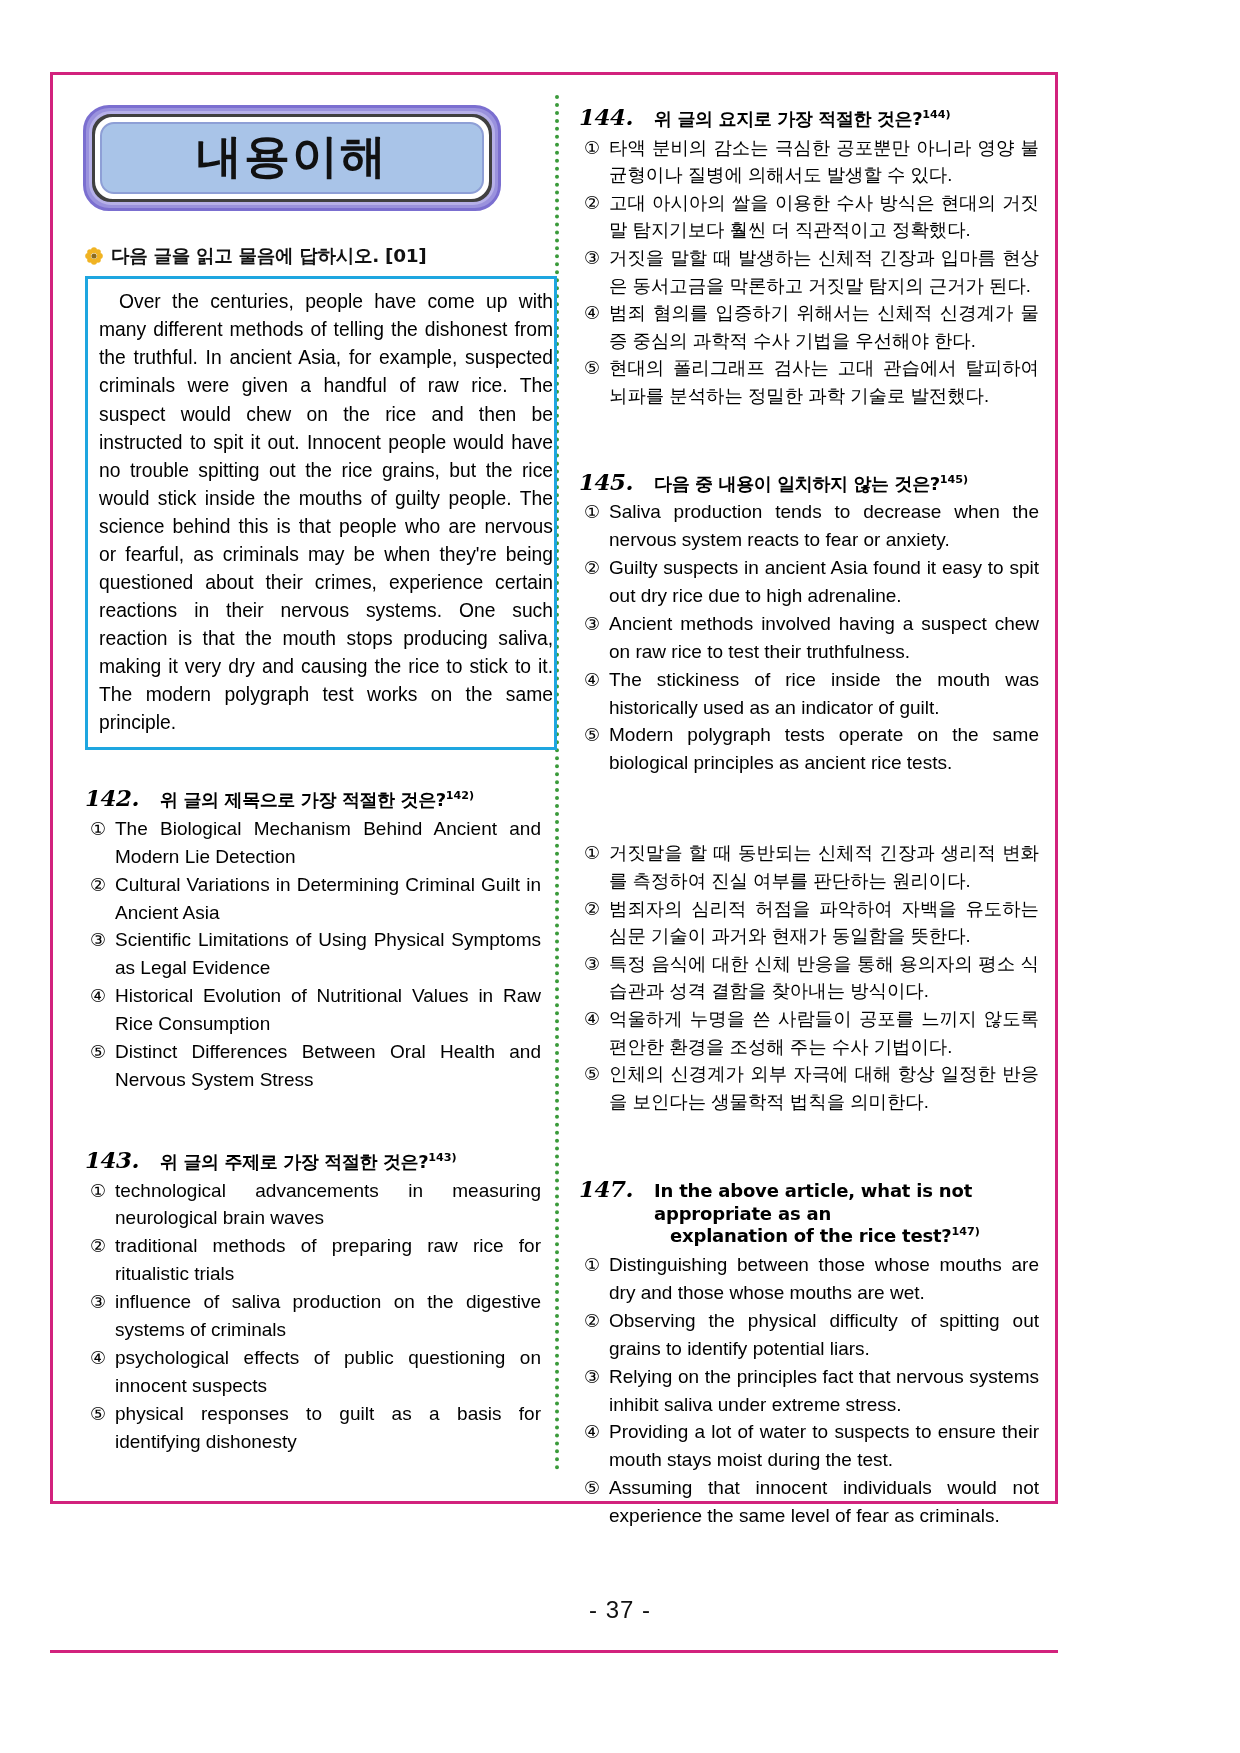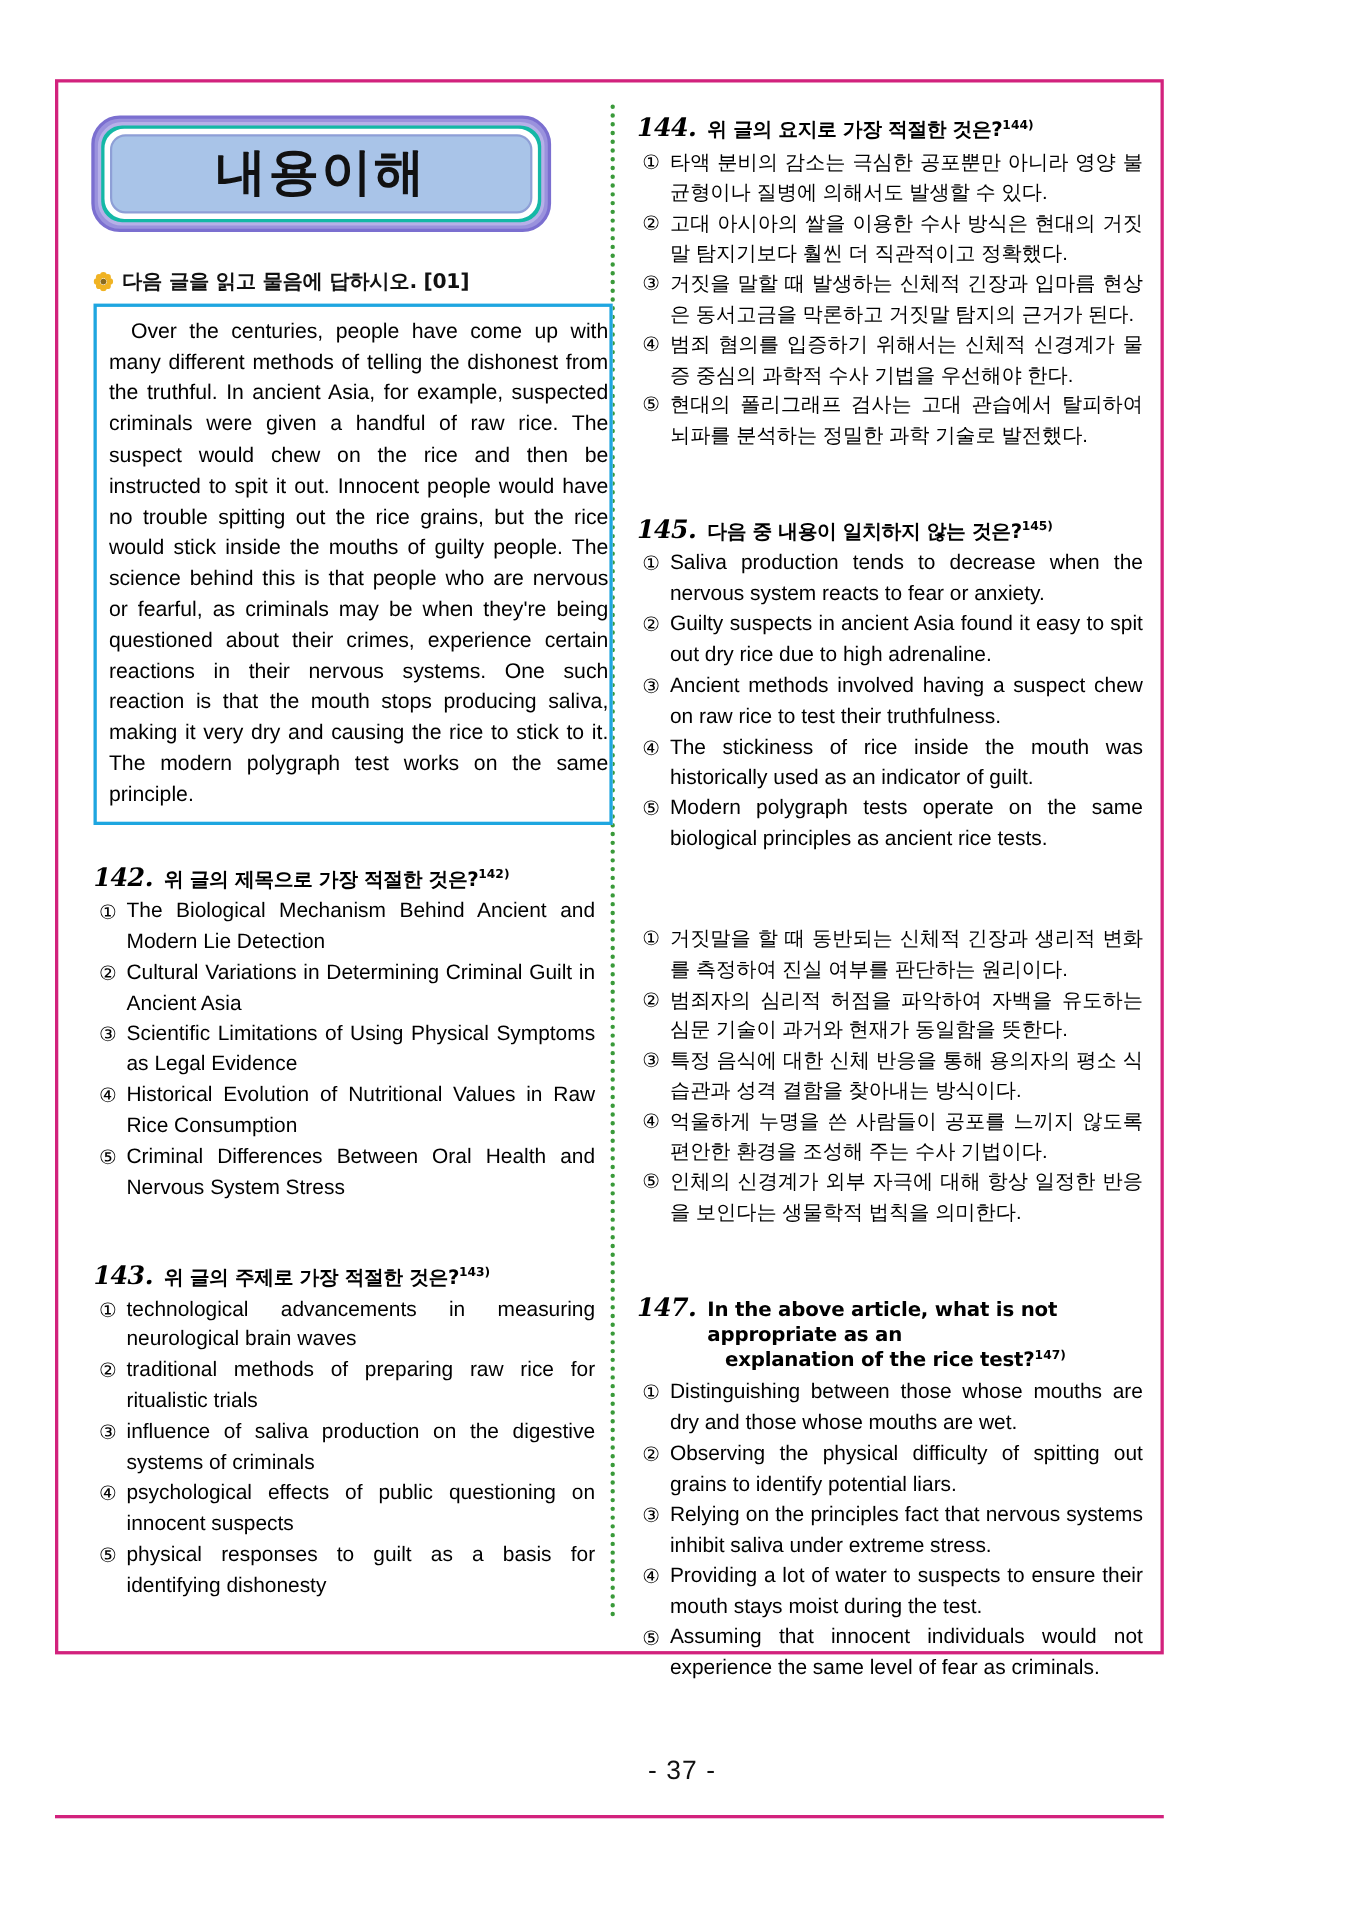--- a/index.html
+++ b/index.html
@@ -66,21 +66,21 @@
   .banner-l1 {
     border: 3px solid #7b6fd0;
     border-radius: 26px;
     padding: 3px;
     background: #9a92dd;
   }
   .banner-l2 {
     border: 3px solid #b6b0e8;
     border-radius: 22px;
     padding: 3px;
-    background: #14b8a6;
+    background: #404040;
   }
   .banner-l3 {
     border: 3px solid #ffffff;
     border-radius: 18px;
     padding: 2px;
     background: #ffffff;
   }
   .banner-l4 {
     border: 2px solid #8e9fd6;
     border-radius: 14px;
@@ -129,21 +129,21 @@
     text-indent: 20px;
     color: #000;
     hyphens: none;
   }
 
   
   .question { margin: 0 0 0 16px; }
   .q-head {
     display: flex;
     align-items: baseline;
-    gap: 10px;
+    gap: 21px;
     margin-bottom: 3px;
   }
   .q-num {
     font-family: "DejaVu Serif", "Liberation Serif", serif;
     font-style: italic;
     font-weight: 700;
     font-size: 23px;
     letter-spacing: -0.5px;
     white-space: nowrap;
   }
@@ -268,21 +268,21 @@
           <li>
               <span class="ch-mark">③</span>
               <span class="ch-text">Scientific Limitations of Using Physical Symptoms as Legal Evidence</span>
             </li>
           <li>
               <span class="ch-mark">④</span>
               <span class="ch-text">Historical Evolution of Nutritional Values in Raw Rice Consumption</span>
             </li>
           <li>
               <span class="ch-mark">⑤</span>
-              <span class="ch-text">Criminal Differences Between Oral Health and Nervous System Stress</span>
+              <span class="ch-text">Distinct Differences Between Oral Health and Nervous System Stress</span>
             </li>
         </ol>
       </div>
 
       <div class="question" id="q143">
         <div class="q-head">
           <span class="q-num">143.</span>
           <span class="q-stem"><span>위 글의 주제로 가장 적절한 것은?</span><sup>143)</sup></span>
         </div>
         <ol class="choices">

